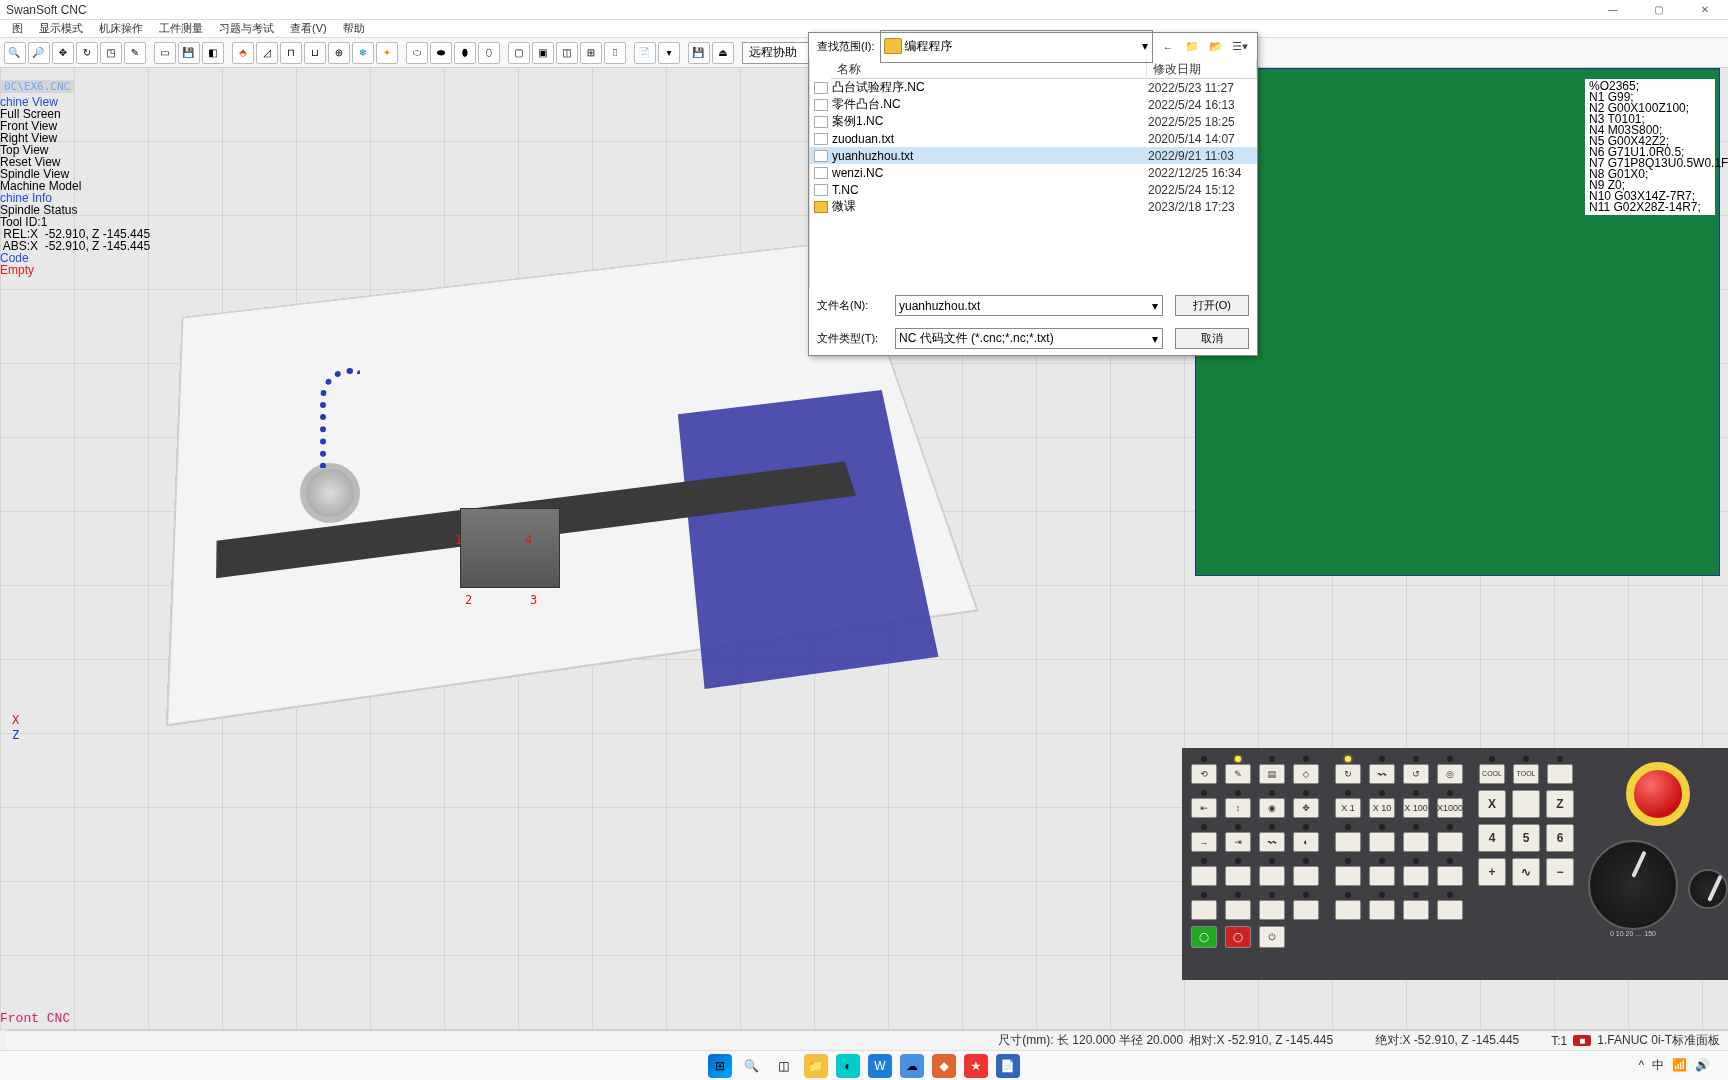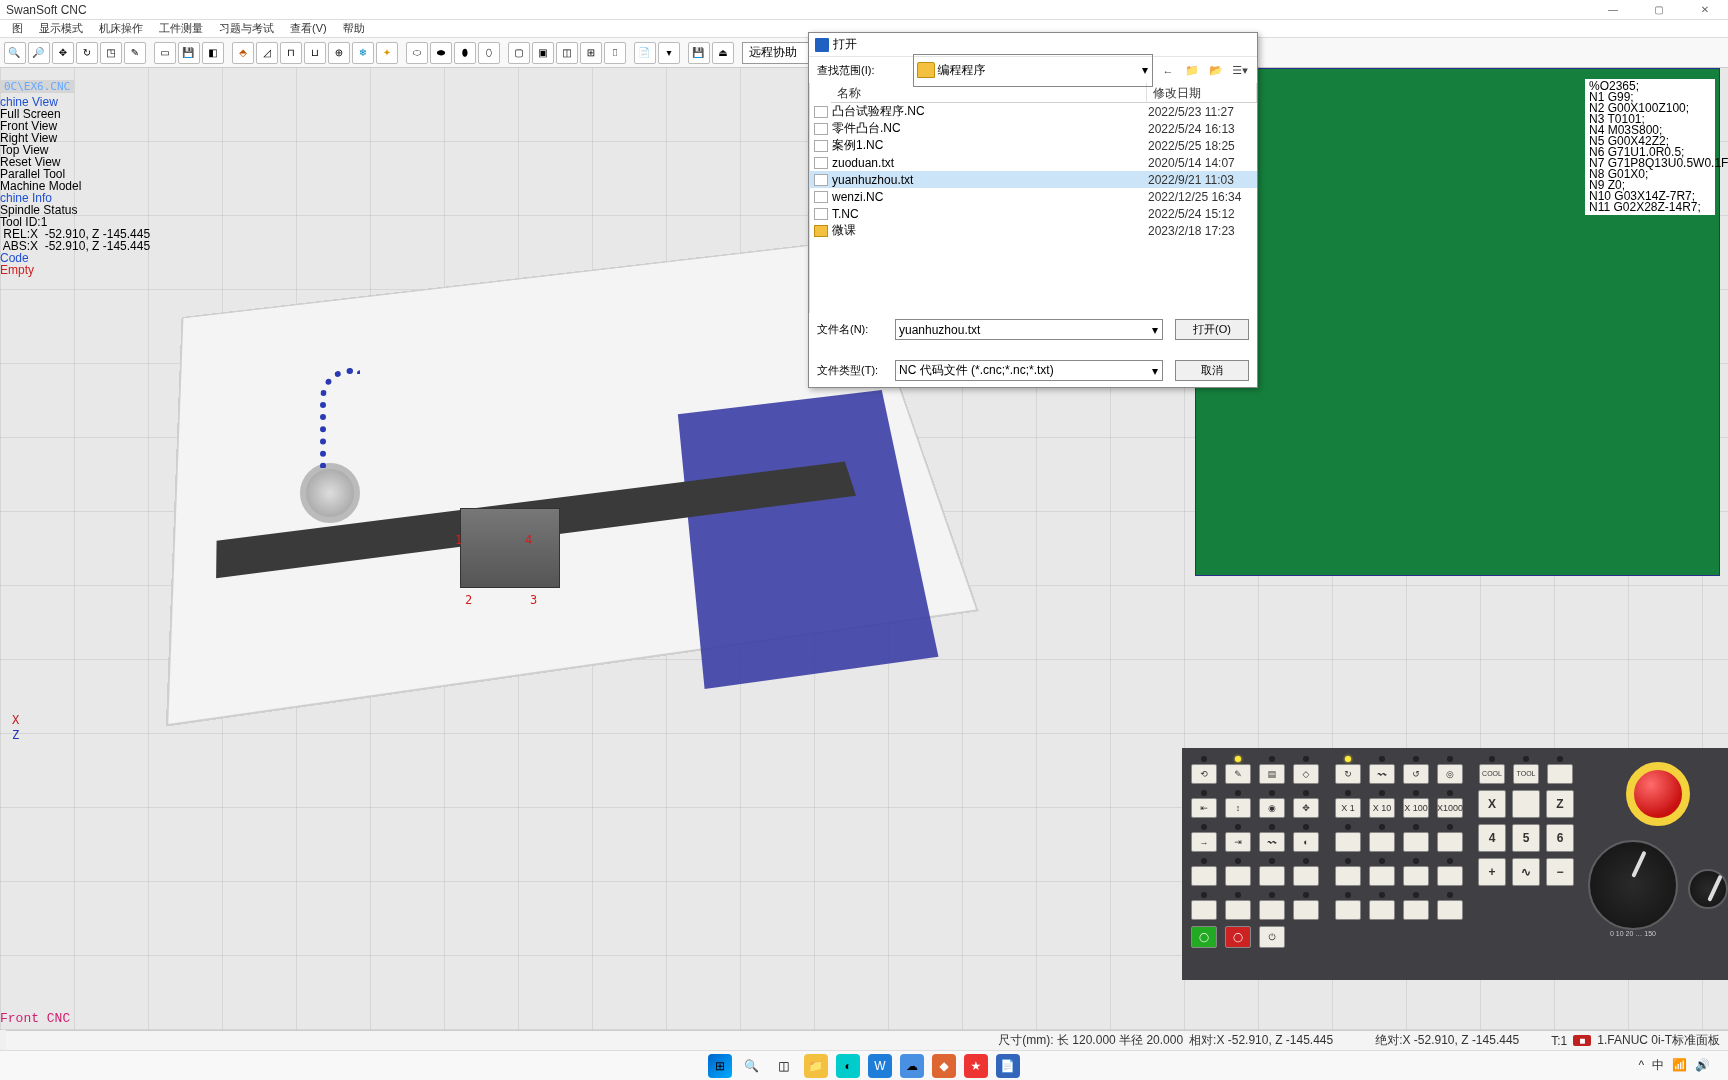--- a/index.html
+++ b/index.html
@@ -67,21 +67,21 @@
 .right-panel { position: absolute; right: 8px; top: 68px; width: 525px; height: 510px; background: #15803d; border: 1px solid #2a2f8e; }
 .gcode-box { position: absolute; right: 4px; top: 10px; width: 130px; background: #fff; padding: 2px 4px; font-family: "Courier New", monospace; font-size: 11px; line-height: 11px; color: #000; }
 .gcode-box div { white-space: nowrap; }
 
 
 .dialog { position: absolute; left: 808px; top: 32px; width: 450px; background: #fff; border: 1px solid #888; box-shadow: 2px 2px 6px rgba(0,0,0,0.3); z-index: 100; }
 .dlg-title { height: 24px; background: #fff; display: flex; align-items: center; padding: 0 6px; gap: 4px; font-size: 12px; color: #000; border-bottom: 1px solid #e5e5e5; }
 .dlg-title .ic { width: 14px; height: 14px; background: #2060c0; border-radius: 1px; }
 .dlg-look { height: 26px; display: flex; align-items: center; padding: 2px 8px; gap: 6px; }
 .dlg-look .lbl { font-size: 11px; }
-.dlg-look select, .dlg-look .combo { flex: 1; height: 33px; border: 1px solid #888; font-size: 11px; padding: 0 3px; margin-left: 33px; }
+.dlg-look select, .dlg-look .combo { flex: 1; height: 33px; border: 1px solid #888; font-size: 11px; padding: 0 3px; }
 .dlg-look .folder-ic { width: 18px; height: 16px; background: #f3c040; border: 1px solid #c08f10; border-radius: 2px 2px 0 0; margin-right: 2px; }
 .dlg-look .nav-ic { width: 18px; height: 18px; display: flex; align-items: center; justify-content: center; font-size: 11px; color: #444; border: 1px solid transparent; border-radius: 2px; cursor: pointer; }
 .dlg-body { display: flex; }
 .dlg-places { width: 64px; background: #fff; display: flex; flex-direction: column; align-items: center; padding: 4px 0; }
 .dlg-place { width: 56px; text-align: center; margin: 2px 0; padding: 2px 0; font-size: 11px; color: #333; cursor: pointer; }
 .dlg-place .pic { width: 32px; height: 24px; margin: 0 auto 2px; border-radius: 3px; }
 .pic-star { background: radial-gradient(#ffd34d,#f3a500); }
 .pic-desk { background: linear-gradient(#5aa0f0,#2f70c8); }
 .pic-lib { background: linear-gradient(180deg,#f3c040 40%,#3a90e0 40%); }
 .pic-pc { background: linear-gradient(#4a90e0,#2a60b0); }
@@ -91,21 +91,21 @@
 .dlg-cols div { padding: 2px 6px; border-right: 1px solid #e0e0e0; }
 .col-name { flex: 1; }
 .col-date { width: 110px; }
 .dlg-rows { height: 210px; overflow-y: auto; }
 .dlg-row { display: flex; align-items: center; height: 17px; font-size: 11px; padding: 0 4px; cursor: pointer; }
 .dlg-row .fic { width: 14px; height: 12px; margin-right: 4px; border: 1px solid #aaa; background: #fff; }
 .dlg-row .fic.folder { background: #f3c040; border-color: #c08f10; }
 .dlg-row .r-name { flex: 1; white-space: nowrap; overflow: hidden; }
 .dlg-row .r-date { width: 105px; color: #333; }
 .dlg-row.selected { background: #cce4f7; }
-.dlg-bottom { padding: 6px 8px; display: flex; flex-direction: column; gap: 20px; }
+.dlg-bottom { padding: 6px 8px; display: flex; flex-direction: column; gap: 12px; }
 .dlg-field { display: flex; align-items: center; gap: 12px; }
 .dlg-field .lbl { width: 66px; font-size: 11px; text-align: left; }
 .dlg-field .val { flex: 1; }
 .dlg-field select, .dlg-field .combo { width: 100%; height: 21px; border: 1px solid #888; font-size: 11px; padding: 0 3px; background: #fff; }
 .dlg-field .btn { width: 74px; height: 21px; border: 1px solid #888; background: #f0f0f0; font-size: 11px; display: flex; align-items: center; justify-content: center; cursor: pointer; }
 
 
 .cnc-panel { position: absolute; right: 0; bottom: 50px; width: 546px; height: 232px; background: #3f3f44; display: flex; padding: 8px; gap: 14px; z-index: 50; }
 .cnc-grid { display: grid; gap: 6px; }
 .grid4 { grid-template-columns: repeat(4, 28px); grid-template-rows: repeat(6, 28px); }
@@ -195,21 +195,21 @@
 
   <div style="position:absolute;left:0;top:12px;font-family:monospace;font-size:11px;color:#6af;background:#d5d5d5;padding:0 4px;">0C\EX6.CNC</div>
 
   <div class="left-panel" style="top:28px;">
     <div class="line blue">chine View</div>
     <div class="line">Full Screen</div>
     <div class="line">Front View</div>
     <div class="line">Right View</div>
     <div class="line">Top View</div>
     <div class="line">Reset View</div>
-    <div class="line">Parallel Tool</div>
+    <div class="line">Spindle View</div>
     <div class="line">Machine Model</div>
     <div class="line blue">chine Info</div>
     <div class="line">Spindle Status</div>
     <div class="line">Tool ID:1</div>
     <div class="line"> REL:X  -52.910, Z -145.445</div>
     <div class="line"> ABS:X  -52.910, Z -145.445</div>
     <div class="line blue">Code</div>
     <div class="line red">Empty</div>
   </div>
 
@@ -478,24 +478,20 @@
         <div style="width:40px">
           <div class="dial" style="width:40px;height:40px"></div>
         </div>
       </div>
     </div>
   </div>
 
 </div>
 
 <div class="dialog">
-  <div class="dlg-title">
-    <div class="ic"></div>
-    <span>打开</span>
-  </div>
   <div class="dlg-look">
     <span class="lbl">查找范围(I):</span>
     <div class="combo" style="display:flex;align-items:center;position:relative">
       <div class="folder-ic"></div>
       <span>编程程序</span>
       <span style="position:absolute;right:4px">▾</span>
     </div>
     <div class="nav-ic">←</div>
     <div class="nav-ic" style="color:#c07000">📁</div>
     <div class="nav-ic" style="color:#c07000">📂</div>

